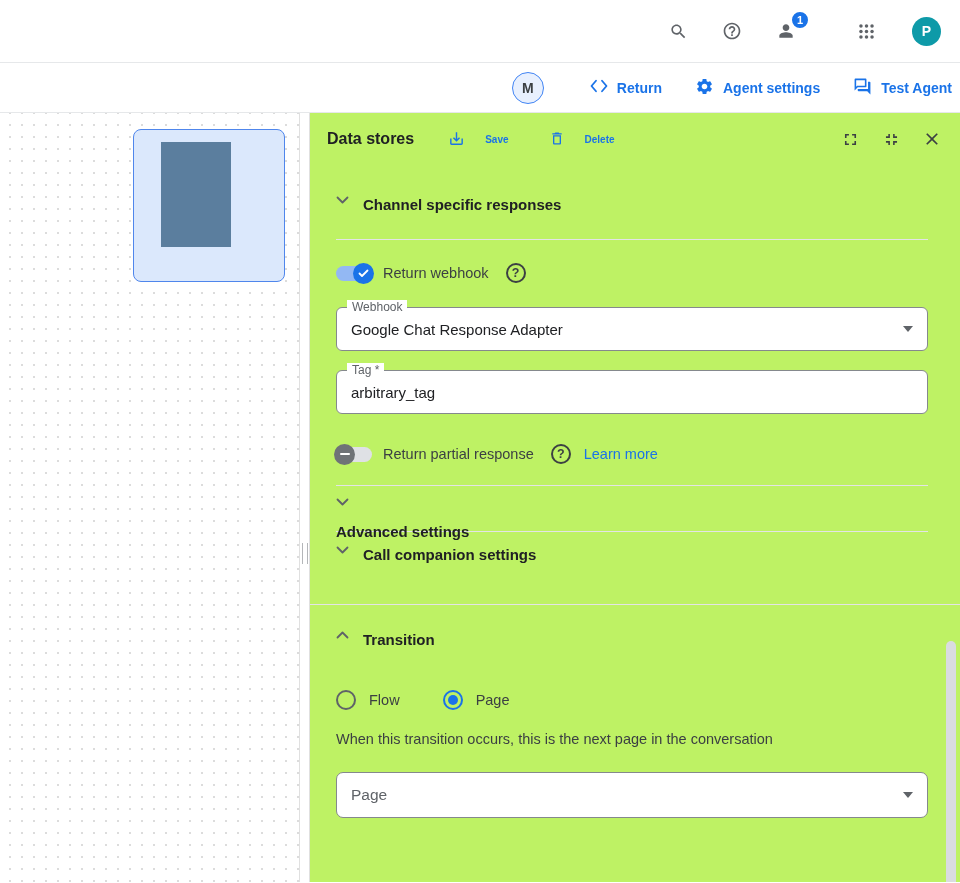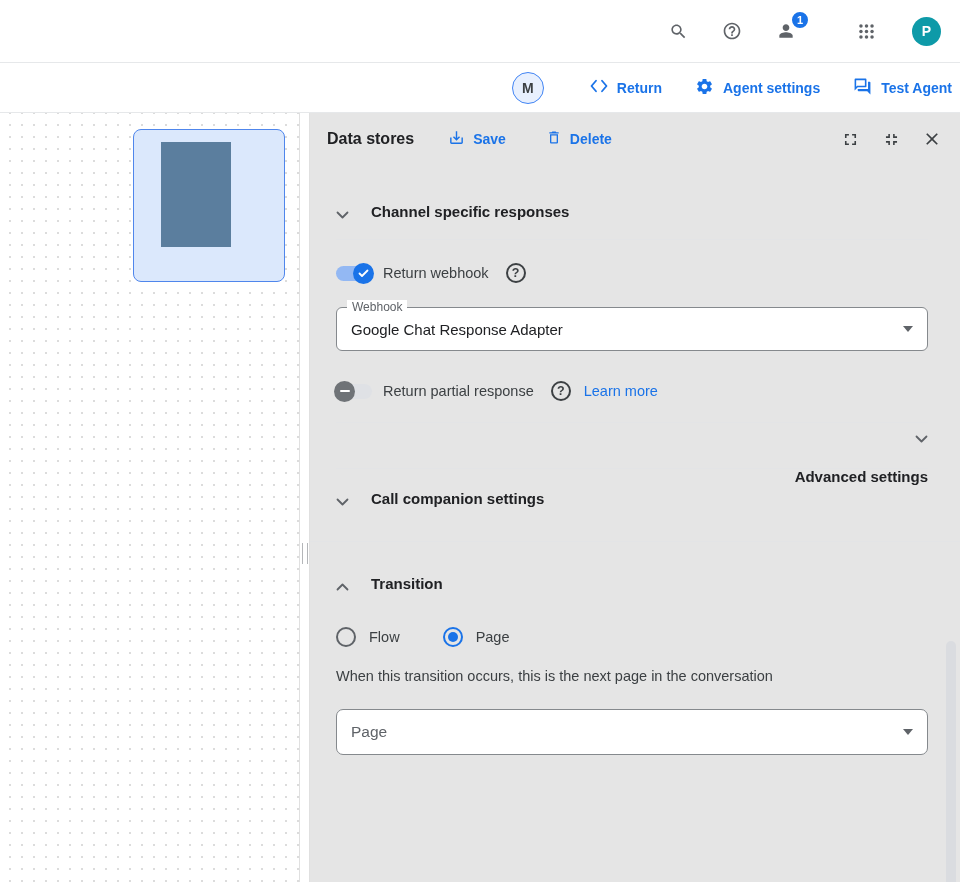--- a/index.html
+++ b/index.html
@@ -38,33 +38,33 @@
     background-size: 12px 12px; background-position: 4px 6px; }
   .flow-node { position:absolute; left:133px; top:16px; width:152px; height:153px;
     background:#dbe8fc; border:1.5px solid #4f86ec; border-radius:8px; cursor:pointer; }
   .flow-node-thumb { position:absolute; left:27px; top:12px; width:70px; height:105px;
     background:#5b7e9e; }
   .gutter { width:10px; border-right:1px solid #e0e0e0; position:relative; background:#fff; }
   .gutter-handle { position:absolute; left:2px; top:430px; width:6px; height:21px;
     border-left:1.5px solid #b4b6b9; border-right:1.5px solid #b4b6b9; cursor:col-resize; }
 
   
-  .panel { flex:1; position:relative; background:#e5e5e5; overflow:hidden; }
+  .panel { flex:1; position:relative; background:#bef264; overflow:hidden; }
   .panel-header { height:52px; display:flex; align-items:center; padding:0 16px 0 17px; }
   .panel-title { font-size:16px; font-weight:700; color:#202124; }
-  .ph-btn { display:flex; align-items:center; gap:8px; color:#1a73e8; font-size:14px;
+  .ph-btn { display:flex; align-items:center; gap:20px; color:#1a73e8; font-size:10px;
     font-weight:600; cursor:pointer; background:none; border:none;
     font-family:"Liberation Sans", sans-serif; }
   .ph-save { margin-left:34px; } .ph-del { margin-left:40px; }
   .ph-right { margin-left:auto; display:flex; align-items:center; gap:17px; }
   .ph-icon { width:24px; height:24px; display:flex; align-items:center;
     justify-content:center; cursor:pointer; }
 
   .panel-body { padding:31px 32px 18px 26px; }
-  .sec-row { display:flex; align-items:flex-end; gap:22px; height:24px; cursor:pointer; }
+  .sec-row { display:flex; align-items:flex-start; gap:14px; height:24px; cursor:pointer; }
   .sec-title { font-size:15px; font-weight:600; color:#202124; }
   .divider { border:none; border-top:1px solid #e3e4e6; margin-top:19px; }
   .divider-full { border:none; border-top:1px solid #e3e4e6; margin:34px -32px 0 -26px; }
   .chev { width:13px; height:9px; flex:0 0 13px; }
 
   
   .toggle-row { display:flex; align-items:center; margin-top:20px; height:26px; }
   .toggle { position:relative; width:36px; height:15px; border-radius:8px; cursor:pointer; flex:0 0 36px; }
   .toggle.on { background:#93b8f3; }
   .toggle.off { background:#dfe1e5; }
@@ -252,20 +252,24 @@
         <span class="toggle-label">Return webhook</span>
         <span class="help-circle">?</span>
       </div>
 
       <div class="field fld-webhook">
         <span class="field-label">Webhook</span>
         <span class="field-value">Google Chat Response Adapter</span>
         <span class="caret"></span>
       </div>
 
+      <div class="field fld-tag">
+        <span class="field-label">Tag *</span>
+        <span class="field-value">arbitrary_tag</span>
+      </div>
 
       <div class="toggle-row mt27">
         <div class="toggle off">
           <div class="knob">
               <div class="dash"></div>
             </div>
         </div>
         <span class="toggle-label">Return partial response</span>
         <span class="help-circle">?</span>
         <a class="learn-more">Learn more</a>

